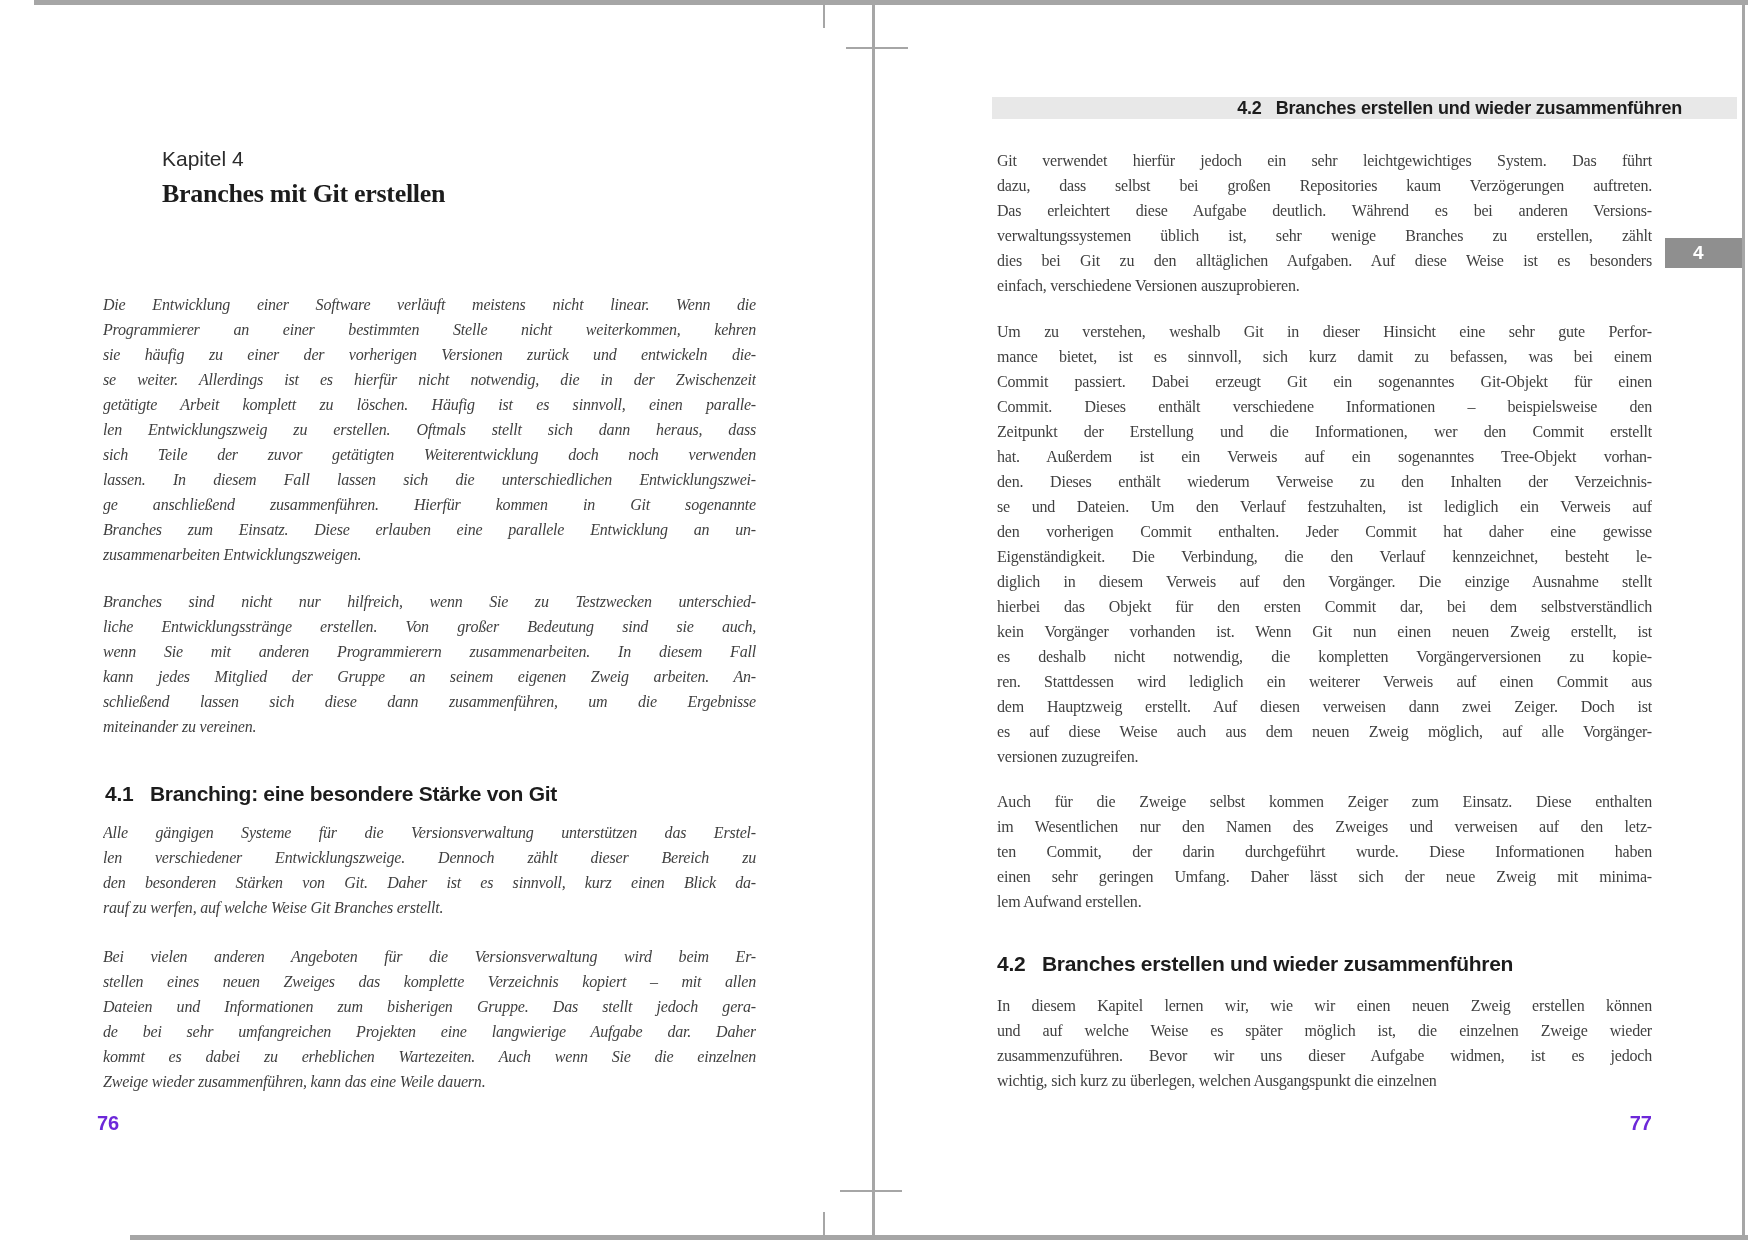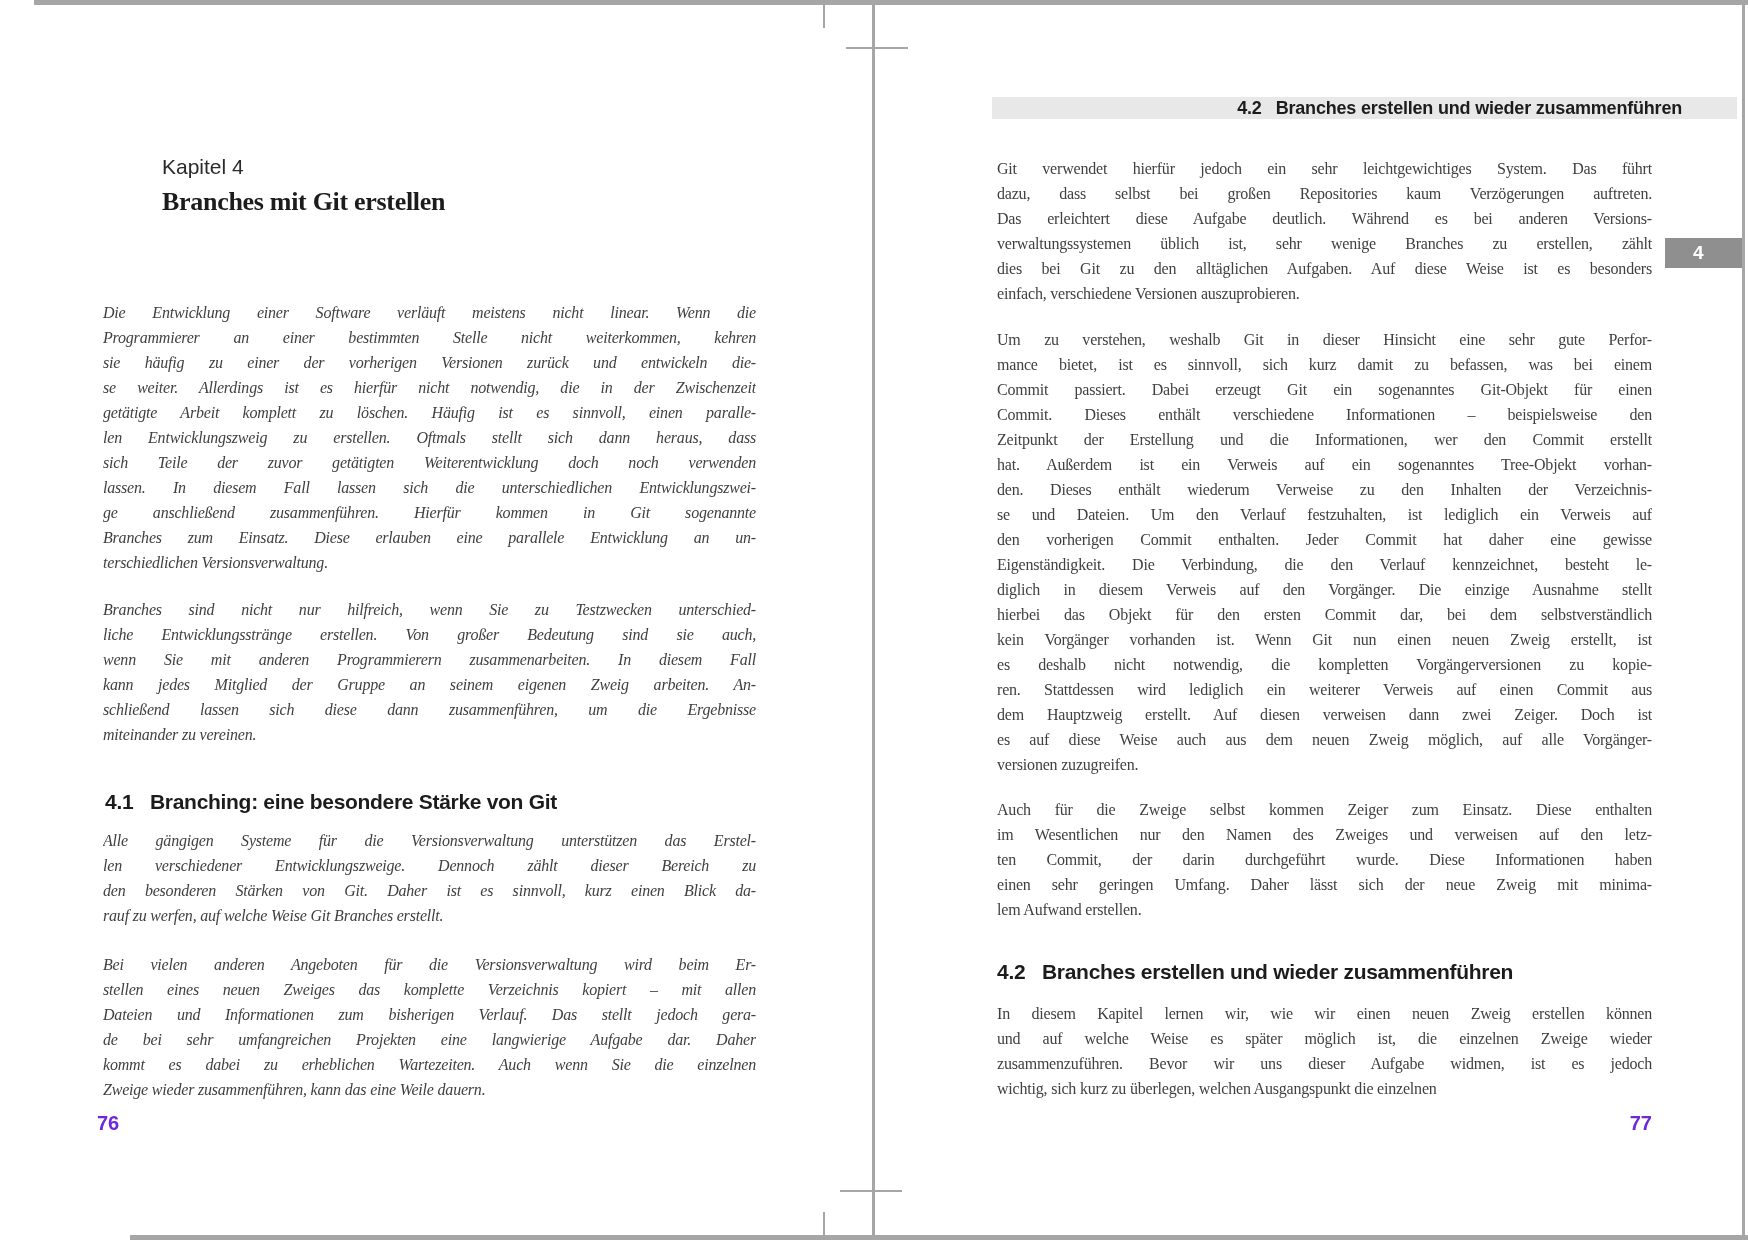--- a/index.html
+++ b/index.html
@@ -15,21 +15,21 @@
   .bar-top{position:absolute;left:34px;top:0;width:1714px;height:5px;}
   .bar-bottom{position:absolute;left:130px;top:1235px;width:1618px;height:5px;}
   .rule-center{position:absolute;left:872px;top:5px;width:3px;height:1230px;}
   .rule-right{position:absolute;left:1742px;top:0;width:3px;height:1240px;}
   .dash-top{position:absolute;left:823px;top:5px;width:2px;height:23px;}
   .dash-bottom{position:absolute;left:823px;top:1212px;width:2px;height:23px;}
   .tick-top{position:absolute;left:846px;top:47px;width:62px;height:2px;}
   .tick-bottom{position:absolute;left:840px;top:1190px;width:62px;height:2px;}
 
   
-  .block{position:absolute;margin-top:8px;}
+  .block{position:absolute;}
   .col-left{left:103px;width:653px;font-style:italic;}
   .col-right{left:997px;width:655px;}
 
   .para .line{
     font-size:16px;
     line-height:25px;
     height:25px;
     letter-spacing:-0.2px;
     color:#3f3f3f;
     text-align:justify;
@@ -127,21 +127,21 @@
       <div class="line">Die Entwicklung einer Software verläuft meistens nicht linear. Wenn die</div>
       <div class="line">Programmierer an einer bestimmten Stelle nicht weiterkommen, kehren</div>
       <div class="line">sie häufig zu einer der vorherigen Versionen zurück und entwickeln die-</div>
       <div class="line">se weiter. Allerdings ist es hierfür nicht notwendig, die in der Zwischenzeit</div>
       <div class="line">getätigte Arbeit komplett zu löschen. Häufig ist es sinnvoll, einen paralle-</div>
       <div class="line">len Entwicklungszweig zu erstellen. Oftmals stellt sich dann heraus, dass</div>
       <div class="line">sich Teile der zuvor getätigten Weiterentwicklung doch noch verwenden</div>
       <div class="line">lassen. In diesem Fall lassen sich die unterschiedlichen Entwicklungszwei-</div>
       <div class="line">ge anschließend zusammenführen. Hierfür kommen in Git sogenannte</div>
       <div class="line">Branches zum Einsatz. Diese erlauben eine parallele Entwicklung an un-</div>
-      <div class="line last">terschiedlichen Versionsverwaltung.</div>
+      <div class="line last">zusammenarbeiten Entwicklungszweigen.</div>
     </div>
 
   <div class="block col-left para" style="top:589px">
       <div class="line">Branches sind nicht nur hilfreich, wenn Sie zu Testzwecken unterschied-</div>
       <div class="line">liche Entwicklungsstränge erstellen. Von großer Bedeutung sind sie auch,</div>
       <div class="line">wenn Sie mit anderen Programmierern zusammenarbeiten. In diesem Fall</div>
       <div class="line">kann jedes Mitglied der Gruppe an seinem eigenen Zweig arbeiten. An-</div>
       <div class="line">schließend lassen sich diese dann zusammenführen, um die Ergebnisse</div>
       <div class="line last">miteinander zu vereinen.</div>
     </div>
@@ -154,21 +154,21 @@
   <div class="block col-left para" style="top:820px">
       <div class="line">Alle gängigen Systeme für die Versionsverwaltung unterstützen das Erstel-</div>
       <div class="line">len verschiedener Entwicklungszweige. Dennoch zählt dieser Bereich zu</div>
       <div class="line">den besonderen Stärken von Git. Daher ist es sinnvoll, kurz einen Blick da-</div>
       <div class="line last">rauf zu werfen, auf welche Weise Git Branches erstellt.</div>
     </div>
 
   <div class="block col-left para" style="top:944px">
       <div class="line">Bei vielen anderen Angeboten für die Versionsverwaltung wird beim Er-</div>
       <div class="line">stellen eines neuen Zweiges das komplette Verzeichnis kopiert – mit allen</div>
-      <div class="line">Dateien und Informationen zum bisherigen Verlauf. Das stellt jedoch gera-</div>
+      <div class="line">Dateien und Informationen zum bisherigen Gruppe. Das stellt jedoch gera-</div>
       <div class="line">de bei sehr umfangreichen Projekten eine langwierige Aufgabe dar. Daher</div>
       <div class="line">kommt es dabei zu erheblichen Wartezeiten. Auch wenn Sie die einzelnen</div>
       <div class="line last">Zweige wieder zusammenführen, kann das eine Weile dauern.</div>
     </div>
 
   <div class="pagenum pn-left">76</div>
 
   <div class="runhead">
     <span class="num">4.2</span>
     <span>Branches erstellen und wieder zusammenführen</span>

